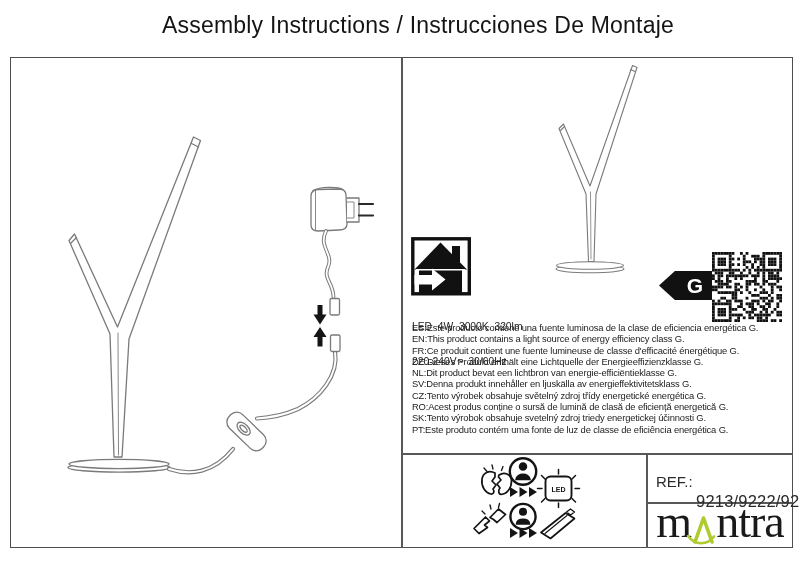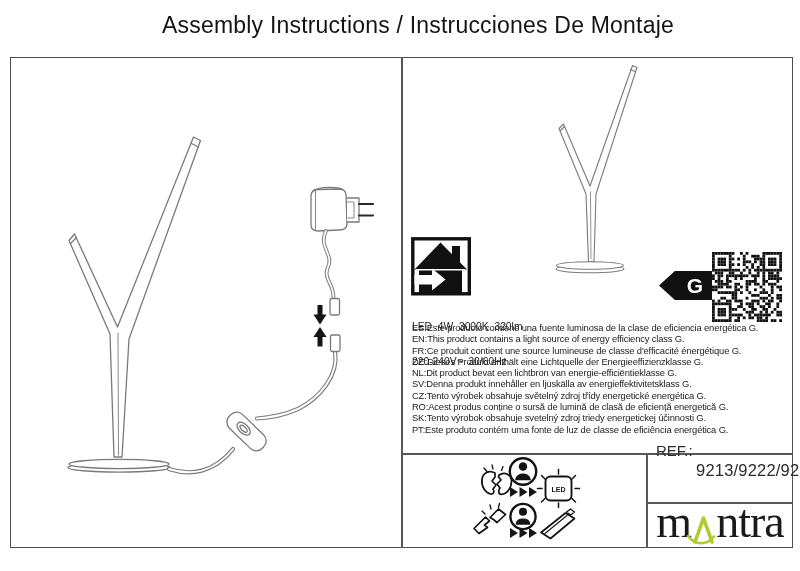--- a/index.html
+++ b/index.html
@@ -17,21 +17,21 @@
   .house{position:absolute;left:411px;top:237px;}
   .specs{position:absolute;left:412px;top:298px;font-size:10.3px;line-height:11.5px;
          white-space:pre;color:#222;}
   .langs{position:absolute;left:412px;top:322px;width:379px;}
   .lang{font-size:9.4px;line-height:11.3px;letter-spacing:-.15px;white-space:nowrap;color:#222;}
   .g-arrow{position:absolute;left:659px;top:271px;width:53px;height:29px;background:#111;
            clip-path:polygon(0 50%,30% 0,100% 0,100% 100%,30% 100%);
            display:flex;align-items:center;justify-content:flex-end;}
   .g-arrow span{color:#fff;font-size:21px;font-weight:bold;margin-right:9px;line-height:1;}
   .qr{position:absolute;left:712px;top:252px;}
-  .ref-cell{position:absolute;left:647px;top:437px;width:146px;height:49px;
+  .ref-cell{position:absolute;left:647px;top:468px;width:146px;height:49px;
             padding:4px 0 0 9px;box-sizing:border-box;}
   .ref-label{font-size:15px;color:#2b2b2b;line-height:19px;}
   .ref-value{font-size:16.5px;color:#2b2b2b;line-height:20px;letter-spacing:.2px;margin-left:40px;}
   .brand{position:absolute;left:647px;top:502px;width:146px;height:46px;
          display:flex;align-items:flex-end;justify-content:center;
          font-family:"Liberation Serif",serif;font-size:46px;letter-spacing:-1px;color:#1a1a1a;}
   .brand span{line-height:1;margin-bottom:3px;}
   .brand .caret{margin:0 1px 4px 1px;}
   .brand .arc{position:absolute;left:39px;bottom:1px;}
   .icons-cell{position:absolute;left:402px;top:454px;}
@@ -458,21 +458,21 @@
       <rect x="50.40" y="67.20" width="2.80" height="2.80"></rect>
       <rect x="53.20" y="67.20" width="2.80" height="2.80"></rect>
       <rect x="58.80" y="67.20" width="2.80" height="2.80"></rect>
       <rect x="61.60" y="67.20" width="2.80" height="2.80"></rect>
       <rect x="67.20" y="67.20" width="2.80" height="2.80"></rect>
     </svg>
 
   <div class="langs">
     <div class="lang">ES:Este producto contiene una fuente luminosa de la clase de eficiencia energética G.</div>
     <div class="lang">EN:This product contains a light source of energy efficiency class G.</div>
-    <div class="lang">FR:Ce produit contient une source lumineuse de classe d'efficacité énergétique G.</div>
+    <div class="lang">FR:Ce produit contient une fuente lumineuse de classe d'efficacité énergétique G.</div>
     <div class="lang">DE:Dieses Produkt enthält eine Lichtquelle der Energieeffizienzklasse G.</div>
     <div class="lang">NL:Dit product bevat een lichtbron van energie-efficiëntieklasse G.</div>
     <div class="lang">SV:Denna produkt innehåller en ljuskälla av energieffektivitetsklass G.</div>
     <div class="lang">CZ:Tento výrobek obsahuje světelný zdroj třídy energetické energética G.</div>
     <div class="lang">RO:Acest produs conține o sursă de lumină de clasă de eficiență energetică G.</div>
     <div class="lang">SK:Tento výrobok obsahuje svetelný zdroj triedy energetickej účinnosti G.</div>
     <div class="lang">PT:Este produto contém uma fonte de luz de classe de eficiência energética G.</div>
   </div>
 
   <svg class="icons-cell line-art" width="244" height="93" viewBox="402 454 244 93">

